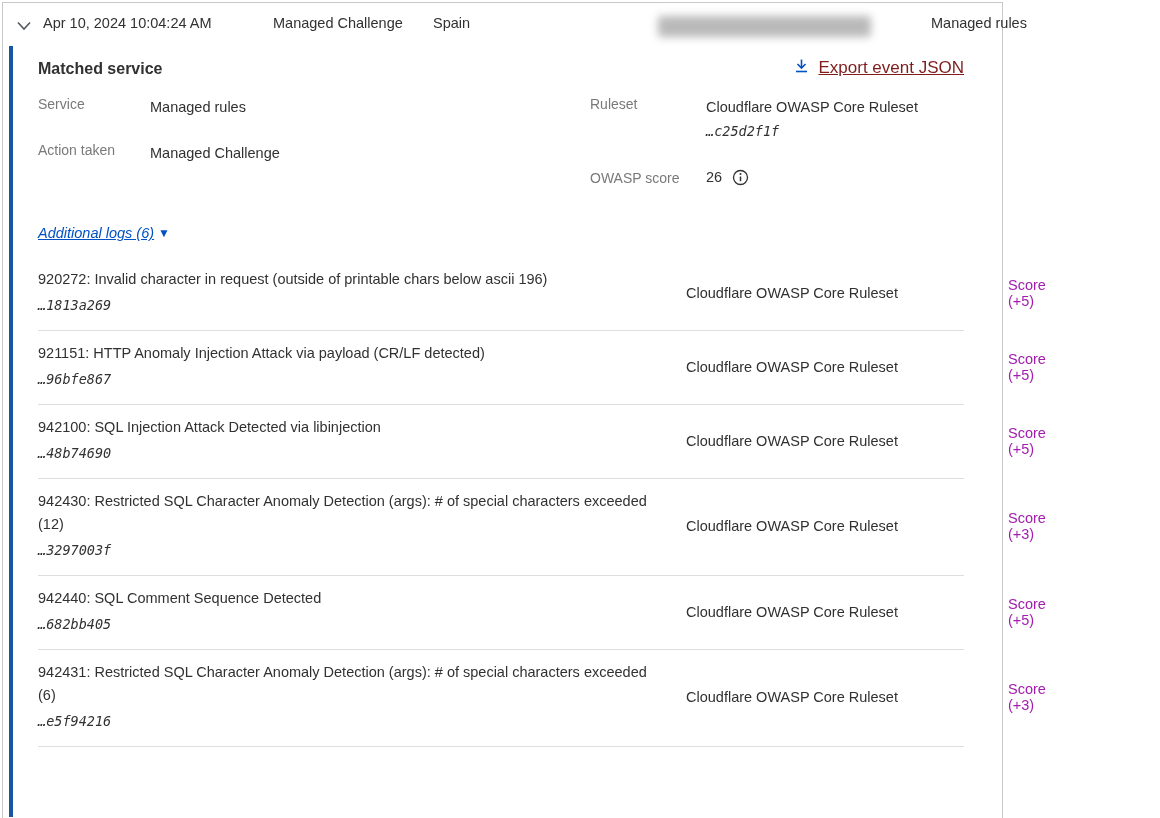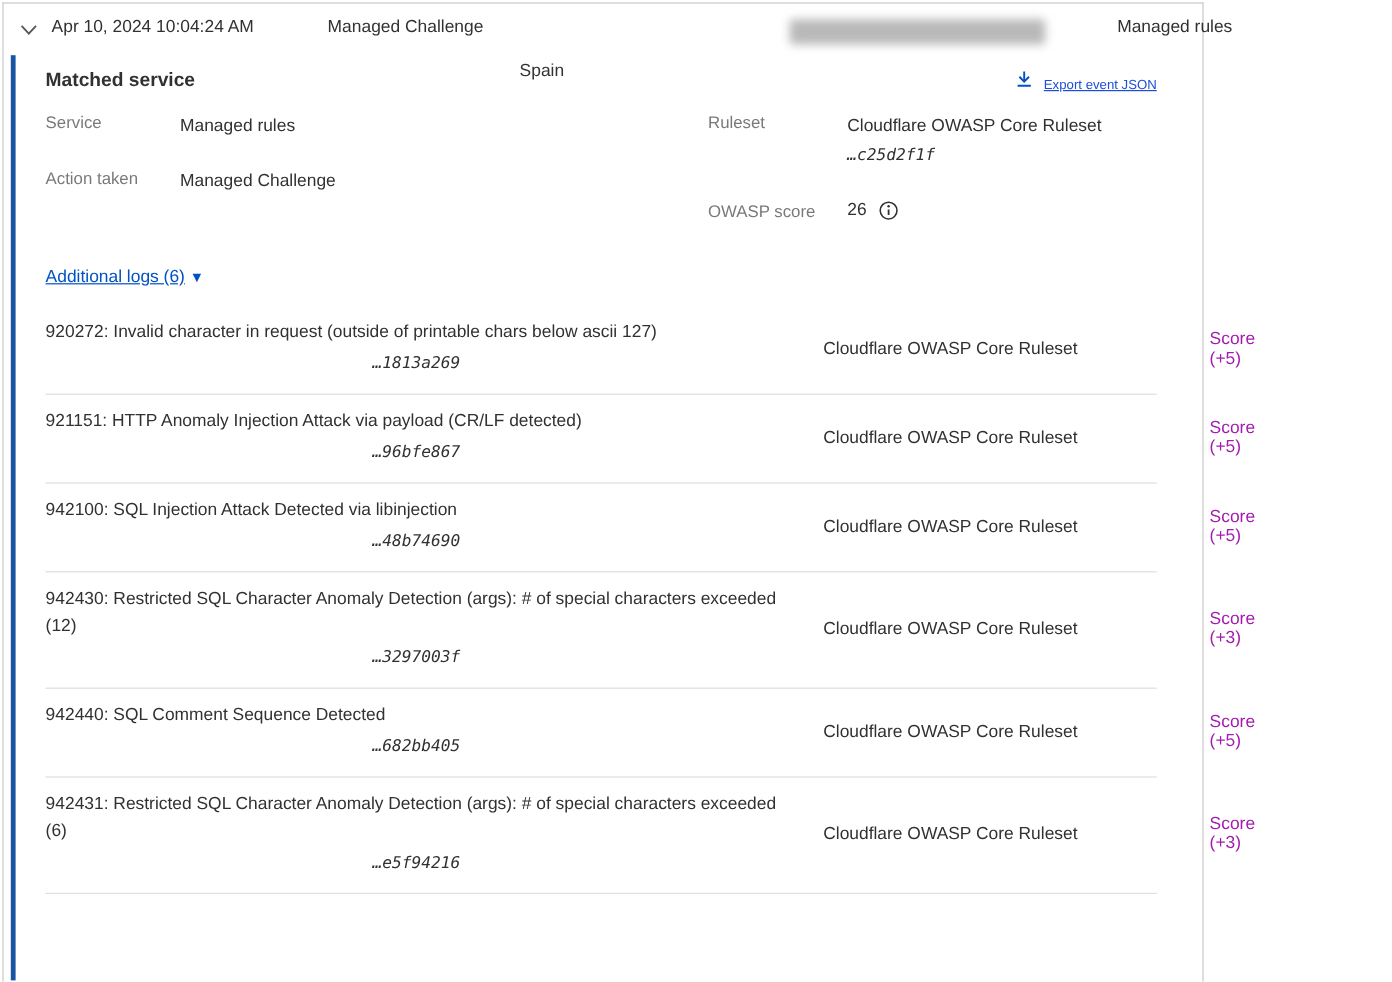--- a/index.html
+++ b/index.html
@@ -26,21 +26,21 @@
     position: relative;
     height: 43px;
   }
   .event-row .chevron {
     position: absolute; left: 12px; top: 15px;
     width: 18px; height: 12px; cursor: pointer;
   }
   .hdr-cell { position: absolute; top: 12px; font-size: 14.5px; color: #313131; white-space: nowrap; }
   .hdr-timestamp { left: 40px; }
   .hdr-action    { left: 270px; }
-  .hdr-country   { left: 430px; margin-top: 36px; }
+  .hdr-country   { left: 430px; }
   .hdr-service   { left: 928px; }
   .redacted-blur {
     position: absolute; left: 655px; top: 13px;
     width: 213px; height: 21px;
     background: #b9b9b9;
     border-radius: 3px;
     filter: blur(4px);
   }
 
   
@@ -58,22 +58,22 @@
     display: flex;
     justify-content: space-between;
     align-items: center;
   }
   .panel-title {
     font-size: 16px;
     font-weight: 700;
     color: #313131;
   }
   .export-link {
-    display: flex; align-items: flex-end; gap: 9px;
-    color: #1d4ed8; font-size: 11px;
+    display: flex; align-items: flex-start; gap: 9px;
+    color: #7f1d1d; font-size: 17px;
     cursor: pointer;
   }
   .export-link .link-text { text-decoration: underline; }
 
   
   .fields {
     margin-top: 16px;
     display: grid;
     grid-template-columns: 552px 1fr;
   }
@@ -96,39 +96,40 @@
   .owasp-row .field-value { margin-right: 10px; }
   .info-icon { width: 17px; height: 17px; display: inline-block; cursor: pointer; }
 
   
   .logs-toggle {
     margin-top: 14px;
     display: flex; align-items: center;
     color: #0051c3; font-size: 14.5px;
     cursor: pointer;
     width: fit-content;
+    font-style: italic;
   }
   .logs-toggle .link-text { text-decoration: underline; }
   .logs-toggle .triangle {
     margin-left: 4px;
     font-size: 12px;
     line-height: 1;
   }
 
   
   .logs-table { margin-top: 16px; }
   .log-row {
     display: flex;
     align-items: center;
     padding: 11px 0 13px 0;
     border-bottom: 1px solid #dedede;
   }
   .log-desc { flex: 0 0 648px; padding-right: 30px; }
   .log-rule { font-size: 14.5px; color: #313131; line-height: 23px; }
-  .log-hash { margin-top: 2px; text-align: center; }
+  .log-hash { margin-top: 2px; }
   .log-ruleset { flex: 0 0 322px; font-size: 14.5px; color: #313131; }
   .log-score  { flex: 1 1 auto; font-size: 14.5px; color: #a21caf; }
 </style>
 </head>
 <body>
 
 <div class="container">
 
   <div class="event-row">
     <span class="chevron">
@@ -196,21 +197,21 @@
 
     <div class="logs-toggle">
       <span class="link-text">Additional logs (6)</span>
       <span class="triangle" style="color:#0051c3">▼</span>
     </div>
 
     <div class="logs-table">
 
       <div class="log-row">
         <div class="log-desc">
-          <div class="log-rule">920272: Invalid character in request (outside of printable chars below ascii 127)</div>
+          <div class="log-rule">920272: Invalid character in request (outside of printable chars below ascii 196)</div>
           <div class="hash log-hash">…1813a269</div>
         </div>
         <div class="log-ruleset">Cloudflare OWASP Core Ruleset</div>
         <div class="log-score">Score (+5)</div>
       </div>
 
       <div class="log-row">
         <div class="log-desc">
           <div class="log-rule">921151: HTTP Anomaly Injection Attack via payload (CR/LF detected)</div>
           <div class="hash log-hash">…96bfe867</div>

